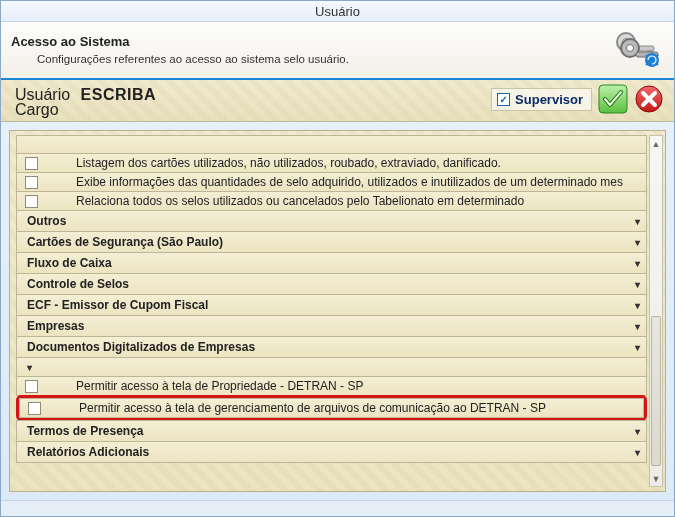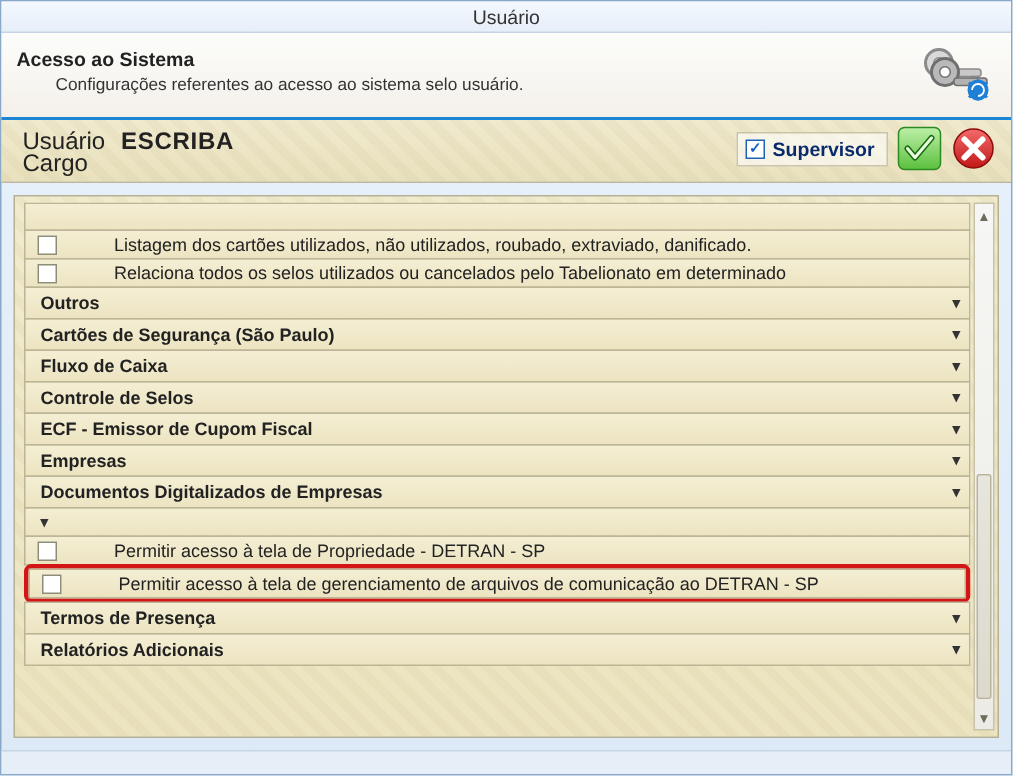--- a/index.html
+++ b/index.html
@@ -22,24 +22,24 @@
   }
   .titlebar {
     text-align: center;
     font-size: 13px;
     color: #333;
     padding: 3px 0 2px;
     background: linear-gradient(#f4f9ff,#e6eef8);
     border-bottom: 1px solid #c6d4e6;
   }
   .header {
-    display:flex; align-items:center;
+    display:flex; align-items:flex-start;
     background: linear-gradient(#fcfdfb,#f4f0ea);
     border-bottom: 2px solid #1d85d6;
-    padding: 0 10px 6px 10px;
+    padding: 12px 10px 6px 10px;
     position: relative;
     min-height: 58px;
   }
   .header .title { font-weight: bold; font-size: 13px; color: #222; }
   .header .subtitle { font-size: 11.5px; color: #333; margin-top: 4px; margin-left: 26px; }
   .header .keys {
     position:absolute; right:8px; top:6px;
   }
   .userbar {
     background:
@@ -207,20 +207,24 @@
     <div class="scrollpane">
 
       <div class="perm-row truncated" style="height:6px; padding-top:0; padding-bottom:0; overflow:hidden;"></div>
 
       <div class="perm-row">
         <span class="box"></span>
         <span>Listagem dos cartões utilizados, não utilizados, roubado, extraviado, danificado.</span>
       </div>
       <div class="perm-row">
         <span class="box"></span>
+        <span>Exibe informações das quantidades de selo adquirido, utilizados e inutilizados de um determinado mes</span>
+      </div>
+      <div class="perm-row">
+        <span class="box"></span>
         <span>Relaciona todos os selos utilizados ou cancelados pelo Tabelionato em determinado</span>
       </div>
 
       <div class="section-row">
         <span>Outros</span>
         <span class="chev">▾</span>
       </div>
       <div class="section-row">
         <span>Cartões de Segurança (São Paulo)</span>
         <span class="chev">▾</span>

